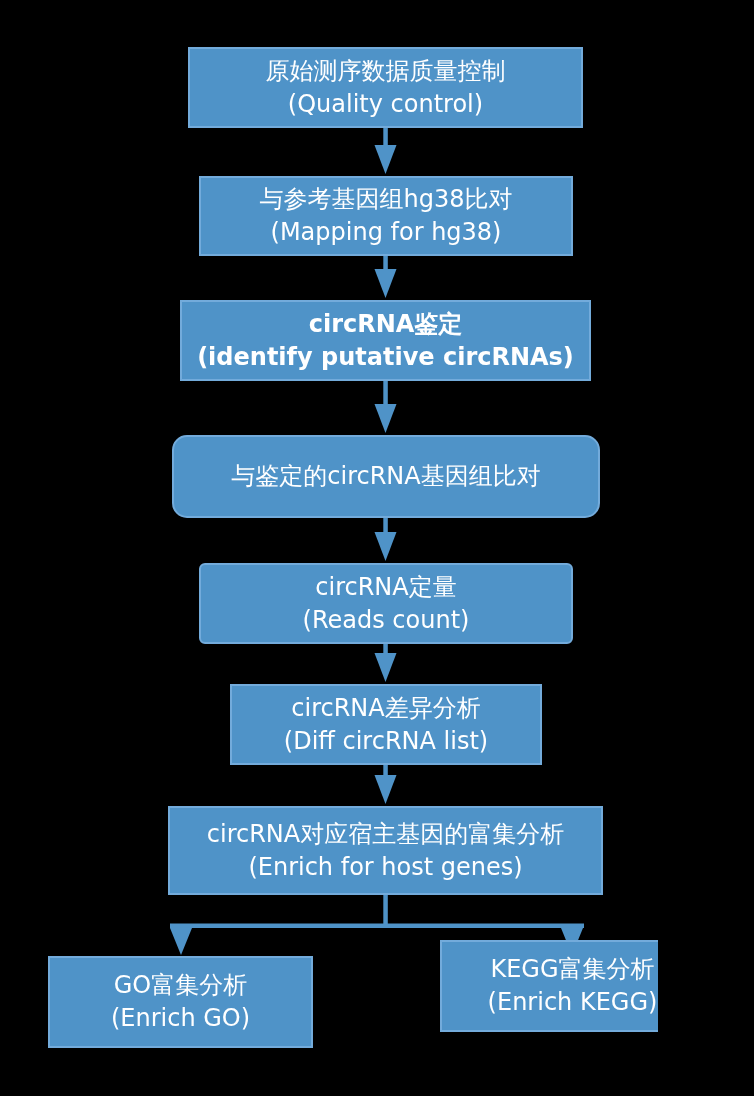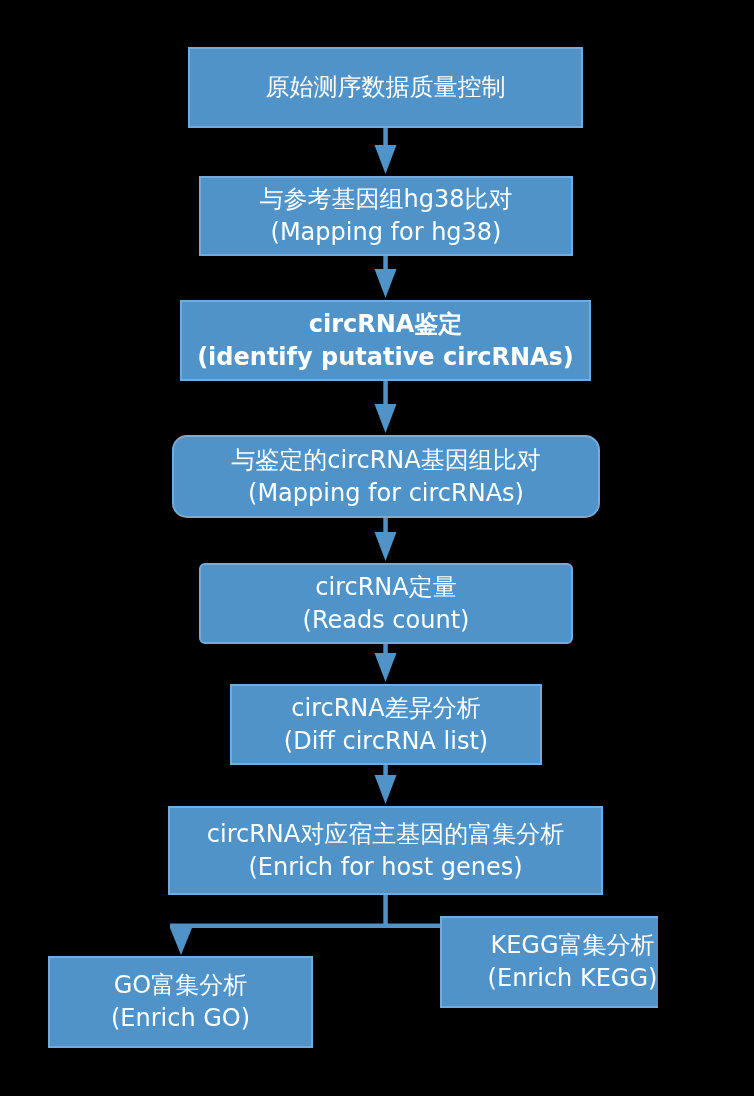--- a/index.html
+++ b/index.html
@@ -87,35 +87,35 @@
     <g>
       <rect x="383.3" y="895" width="4.5" height="33" fill="#4f93c8"></rect>
       <rect x="170" y="923.5" width="414" height="4.5" fill="#4f93c8"></rect>
       <polygon points="170,928 192,928 181,955" fill="#4f93c8"></polygon>
       <polygon points="561,928 583,928 572,955" fill="#4f93c8"></polygon>
     </g>
   </svg>
 
   <div class="node" style="left:188px; top:47px; width:395px; height:81px;">
     <div class="zh">原始测序数据质量控制</div>
+    <div class="en">(Quality control)</div>
   </div>
 
   <div class="node" style="left:199px; top:176px; width:374px; height:80px;">
     <div class="zh">与参考基因组hg38比对</div>
     <div class="en">(Mapping for hg38)</div>
   </div>
 
   <div class="node" style="left:180px; top:300px; width:411px; height:81px;font-weight:bold;">
     <div class="zh">circRNA鉴定</div>
     <div class="en">(identify putative circRNAs)</div>
   </div>
 
   <div class="node" style="left:172px; top:435px; width:428px; height:83px;border-radius:15px;">
     <div class="zh">与鉴定的circRNA基因组比对</div>
-    <div class="en">(Mapping for circRNAs)</div>
   </div>
 
   <div class="node" style="left:199px; top:563px; width:374px; height:81px;border-radius:6px;">
     <div class="zh">circRNA定量</div>
     <div class="en">(Reads count)</div>
   </div>
 
   <div class="node" style="left:230px; top:684px; width:312px; height:81px;">
     <div class="zh">circRNA差异分析</div>
     <div class="en">(Diff circRNA list)</div>
@@ -124,18 +124,18 @@
   <div class="node" style="left:48px; top:956px; width:265px; height:92px;">
     <div class="zh">GO富集分析</div>
     <div class="en">(Enrich GO)</div>
   </div>
 
   <div class="node" style="left:168px; top:806px; width:435px; height:89px;">
     <div class="zh">circRNA对应宿主基因的富集分析</div>
     <div class="en">(Enrich for host genes)</div>
   </div>
 
-  <div class="node" style="left:440px; top:916px; width:265px; height:92px;">
+  <div class="node" style="left:440px; top:940px; width:265px; height:92px;">
     <div class="zh">KEGG富集分析</div>
     <div class="en">(Enrich KEGG)</div>
   </div>
 
 </div>
 
 </body></html>

